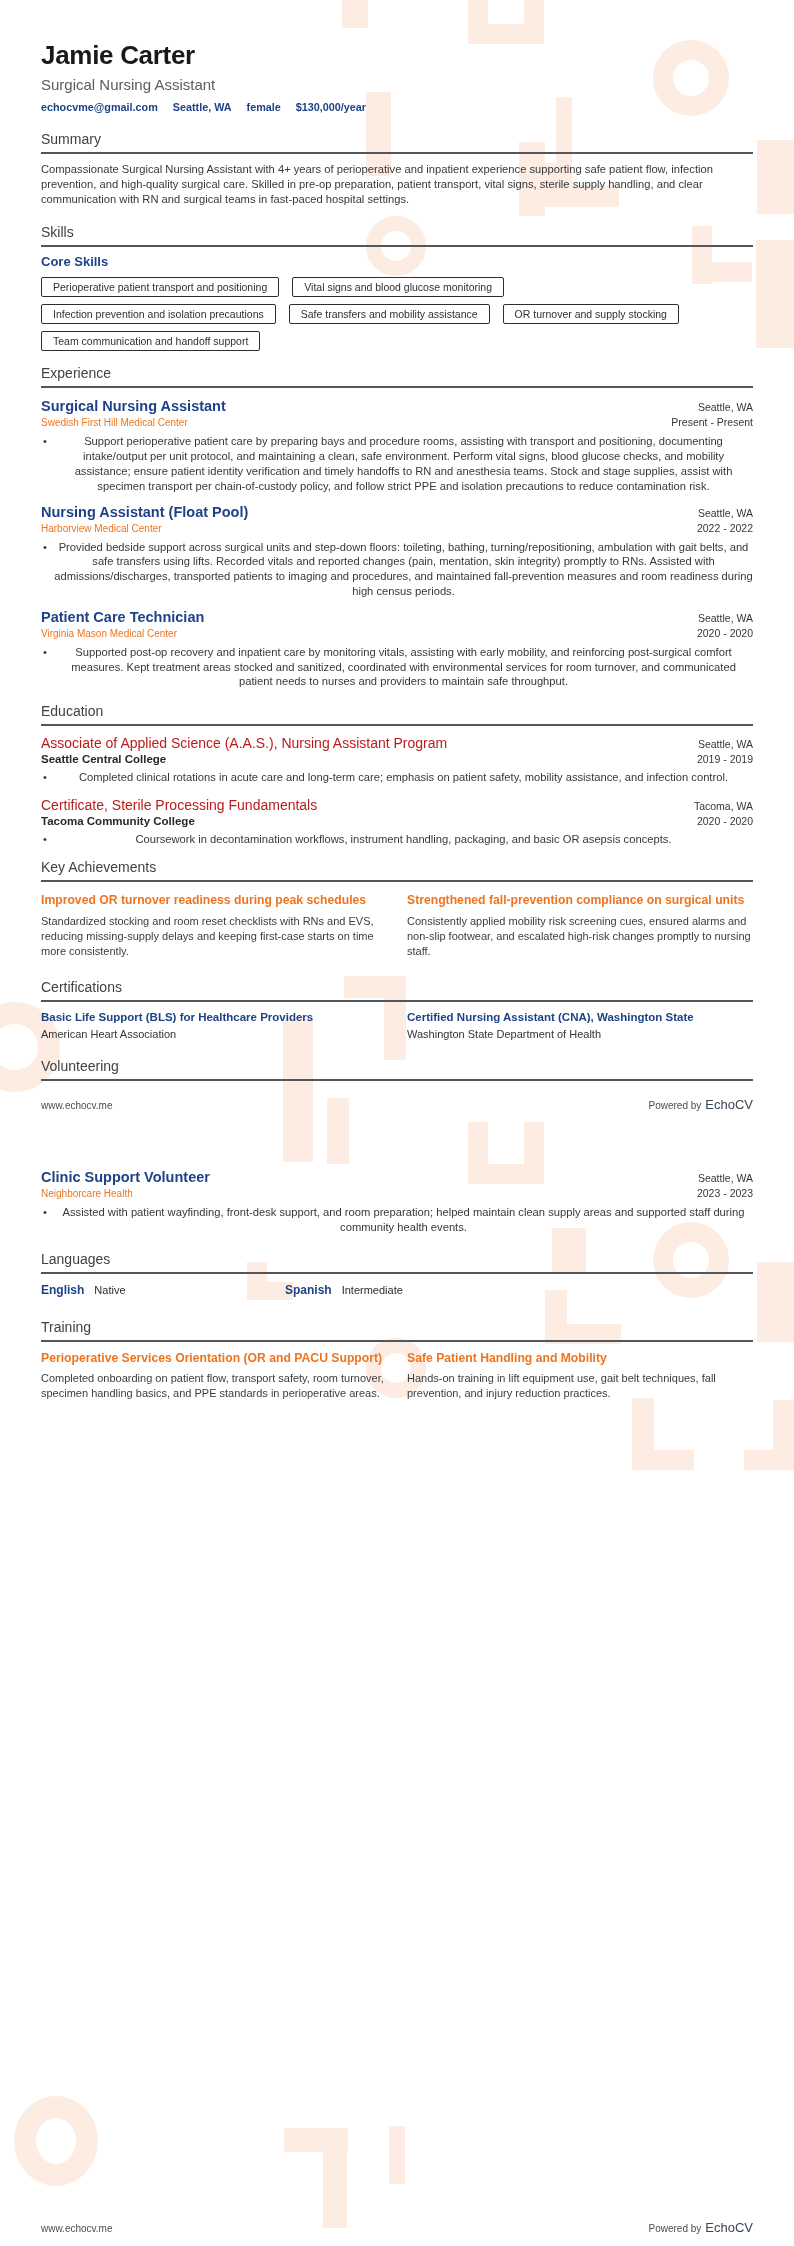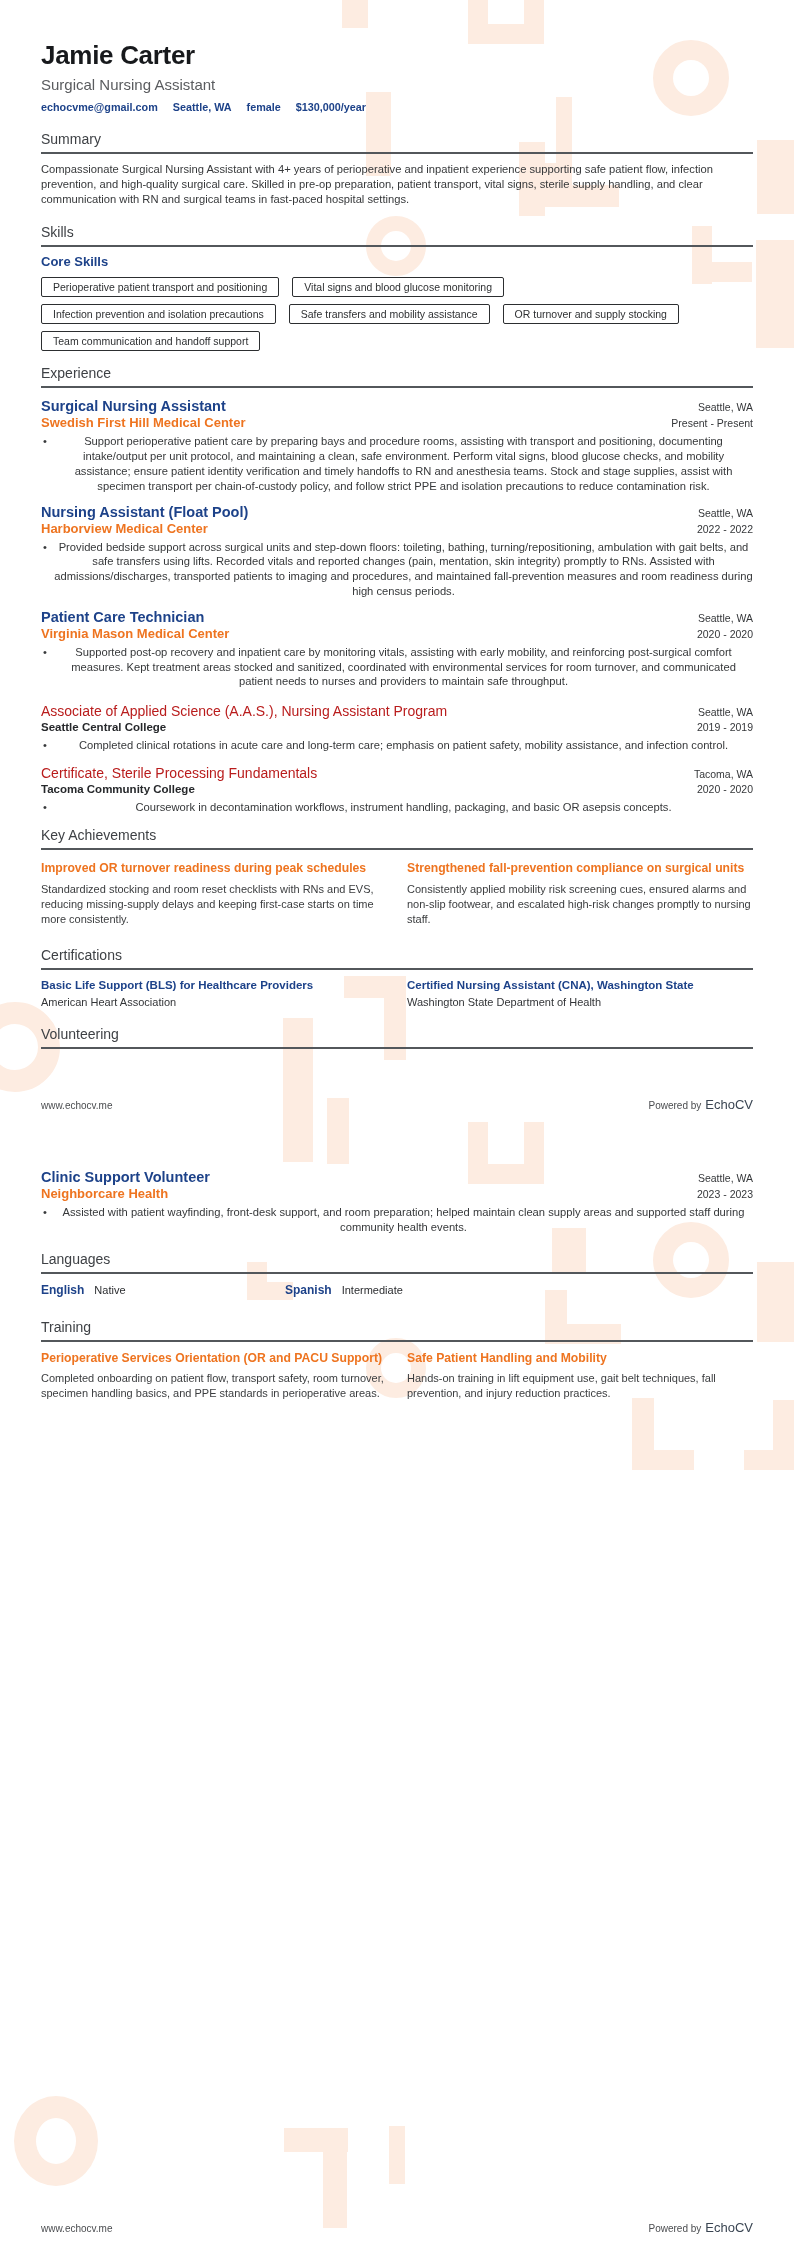--- a/index.html
+++ b/index.html
@@ -33,21 +33,21 @@
   .chips { margin-top:8px; display:flex; flex-wrap:wrap; gap:7px 13px; width:710px; }
   .chip { border:1.3px solid #2c2e30; border-radius:2px; padding:3px 11px; font-size:10.5px; color:#2e3032; white-space:nowrap; }
 
   
   .entry { margin-top:9px; }
   .entry:first-child { margin-top:6px; }
   .row { display:flex; justify-content:space-between; align-items:baseline; }
   .job-title { font-size:14.5px; font-weight:700; color:#1d4289; line-height:18px; }
   .degree { font-size:14px; font-weight:400; color:#b91c1c; line-height:17px; }
   .meta { font-size:10.5px; color:#35373a; }
-  .company { font-size:13px; font-weight:700; color:#ee7420; line-height:15px; }
+  .company { font-size:10px; font-weight:400; color:#ee7420; line-height:15px; }
   .school { font-size:11.5px; font-weight:700; color:#26282b; line-height:15px; }
   ul.bullets { list-style:none; margin-top:4px;text-align:center; }
   ul.bullets li { position:relative; padding-left:13px; font-size:11.2px; line-height:14.8px; color:#36383a; }
   ul.bullets li::before { content:"•"; position:absolute; left:2px; }
 
   
   .grid2 { margin-top:10px; display:grid; grid-template-columns:1fr 1fr; column-gap:20px; }
   .grid3 { margin-top:9px; display:grid; grid-template-columns:1fr 1fr 1fr; column-gap:20px; }
   .ach-title { font-size:12.2px; font-weight:700; color:#ee7420; line-height:16px; }
   .ach-text { margin-top:6px; font-size:11px; line-height:15px; color:#3b3d3f; }
@@ -174,20 +174,21 @@
           <span class="company">Virginia Mason Medical Center</span>
           <span class="meta">2020 - 2020</span>
         </div>
         <ul class="bullets">
           <li>Supported post-op recovery and inpatient care by monitoring vitals, assisting with early mobility, and reinforcing post-surgical comfort measures. Kept treatment areas stocked and sanitized, coordinated with environmental services for room turnover, and communicated patient needs to nurses and providers to maintain safe throughput.</li>
         </ul>
       </div>
     </div>
 
     <div class="sec" style="margin-top:14px;">
+      <div class="sec-head">Education</div>
 
       <div class="entry">
         <div class="row">
           <span class="degree">Associate of Applied Science (A.A.S.), Nursing Assistant Program</span>
           <span class="meta">Seattle, WA</span>
         </div>
         <div class="row">
           <span class="school">Seattle Central College</span>
           <span class="meta">2019 - 2019</span>
         </div>

